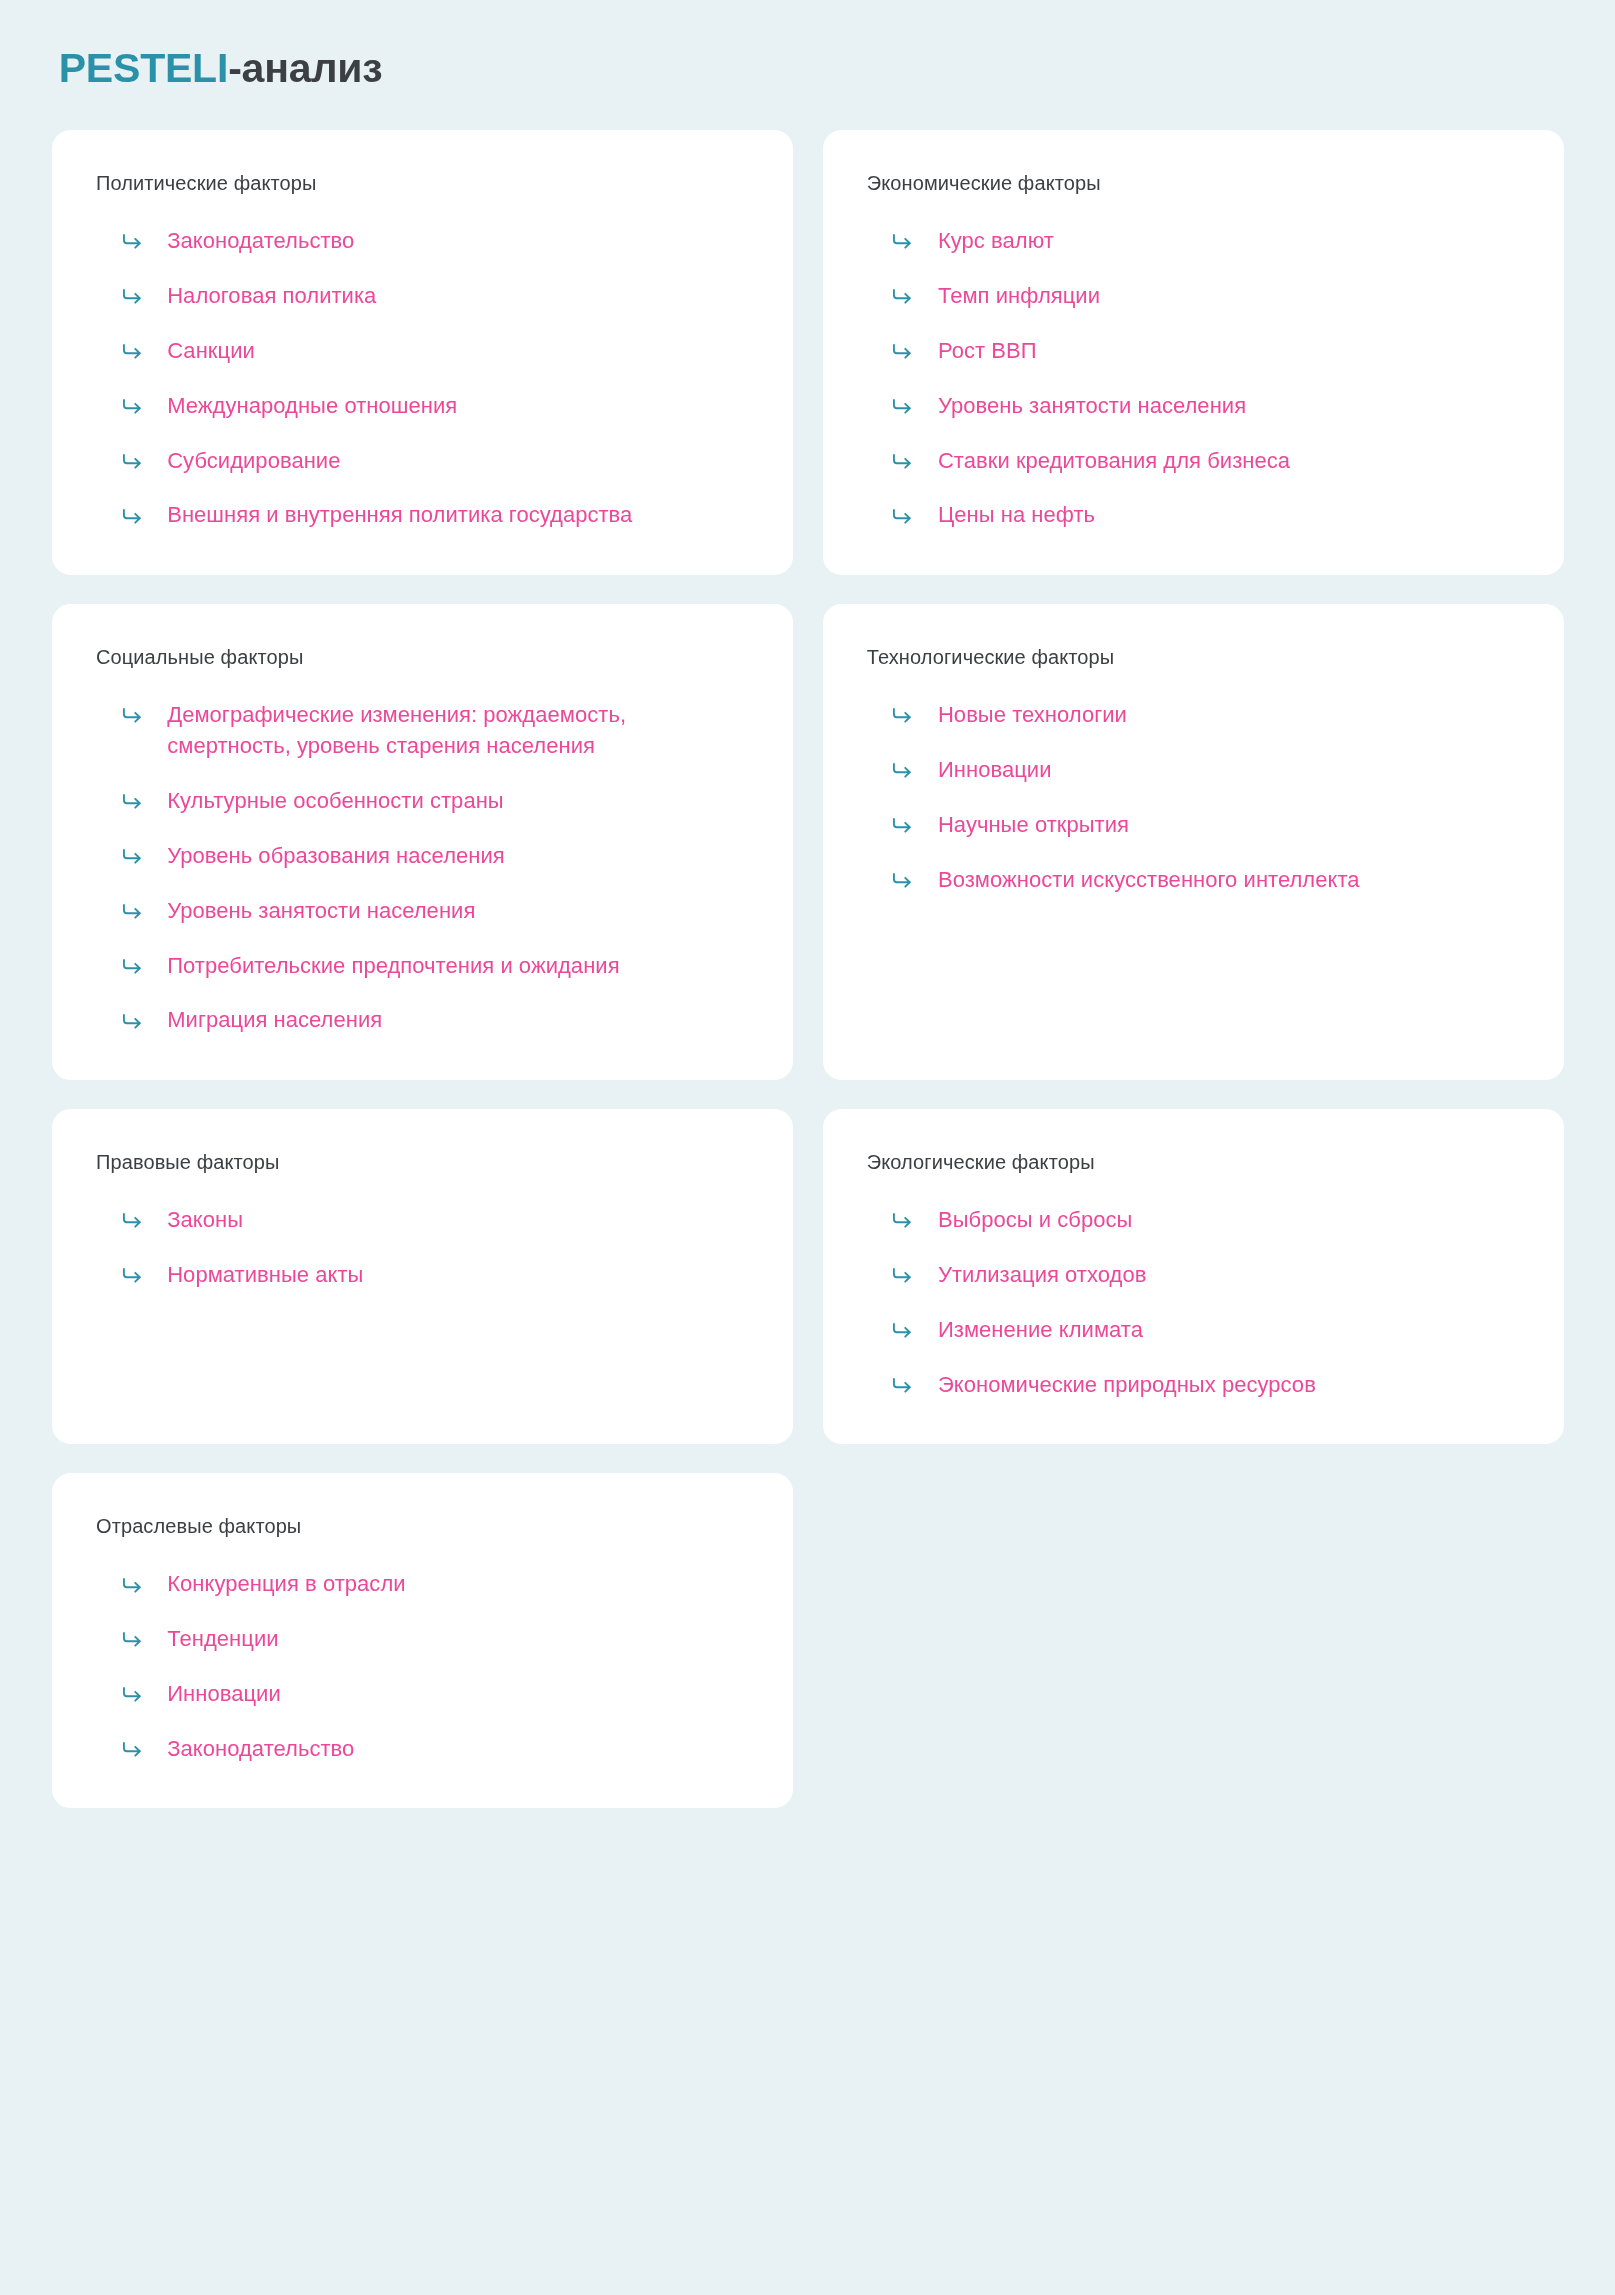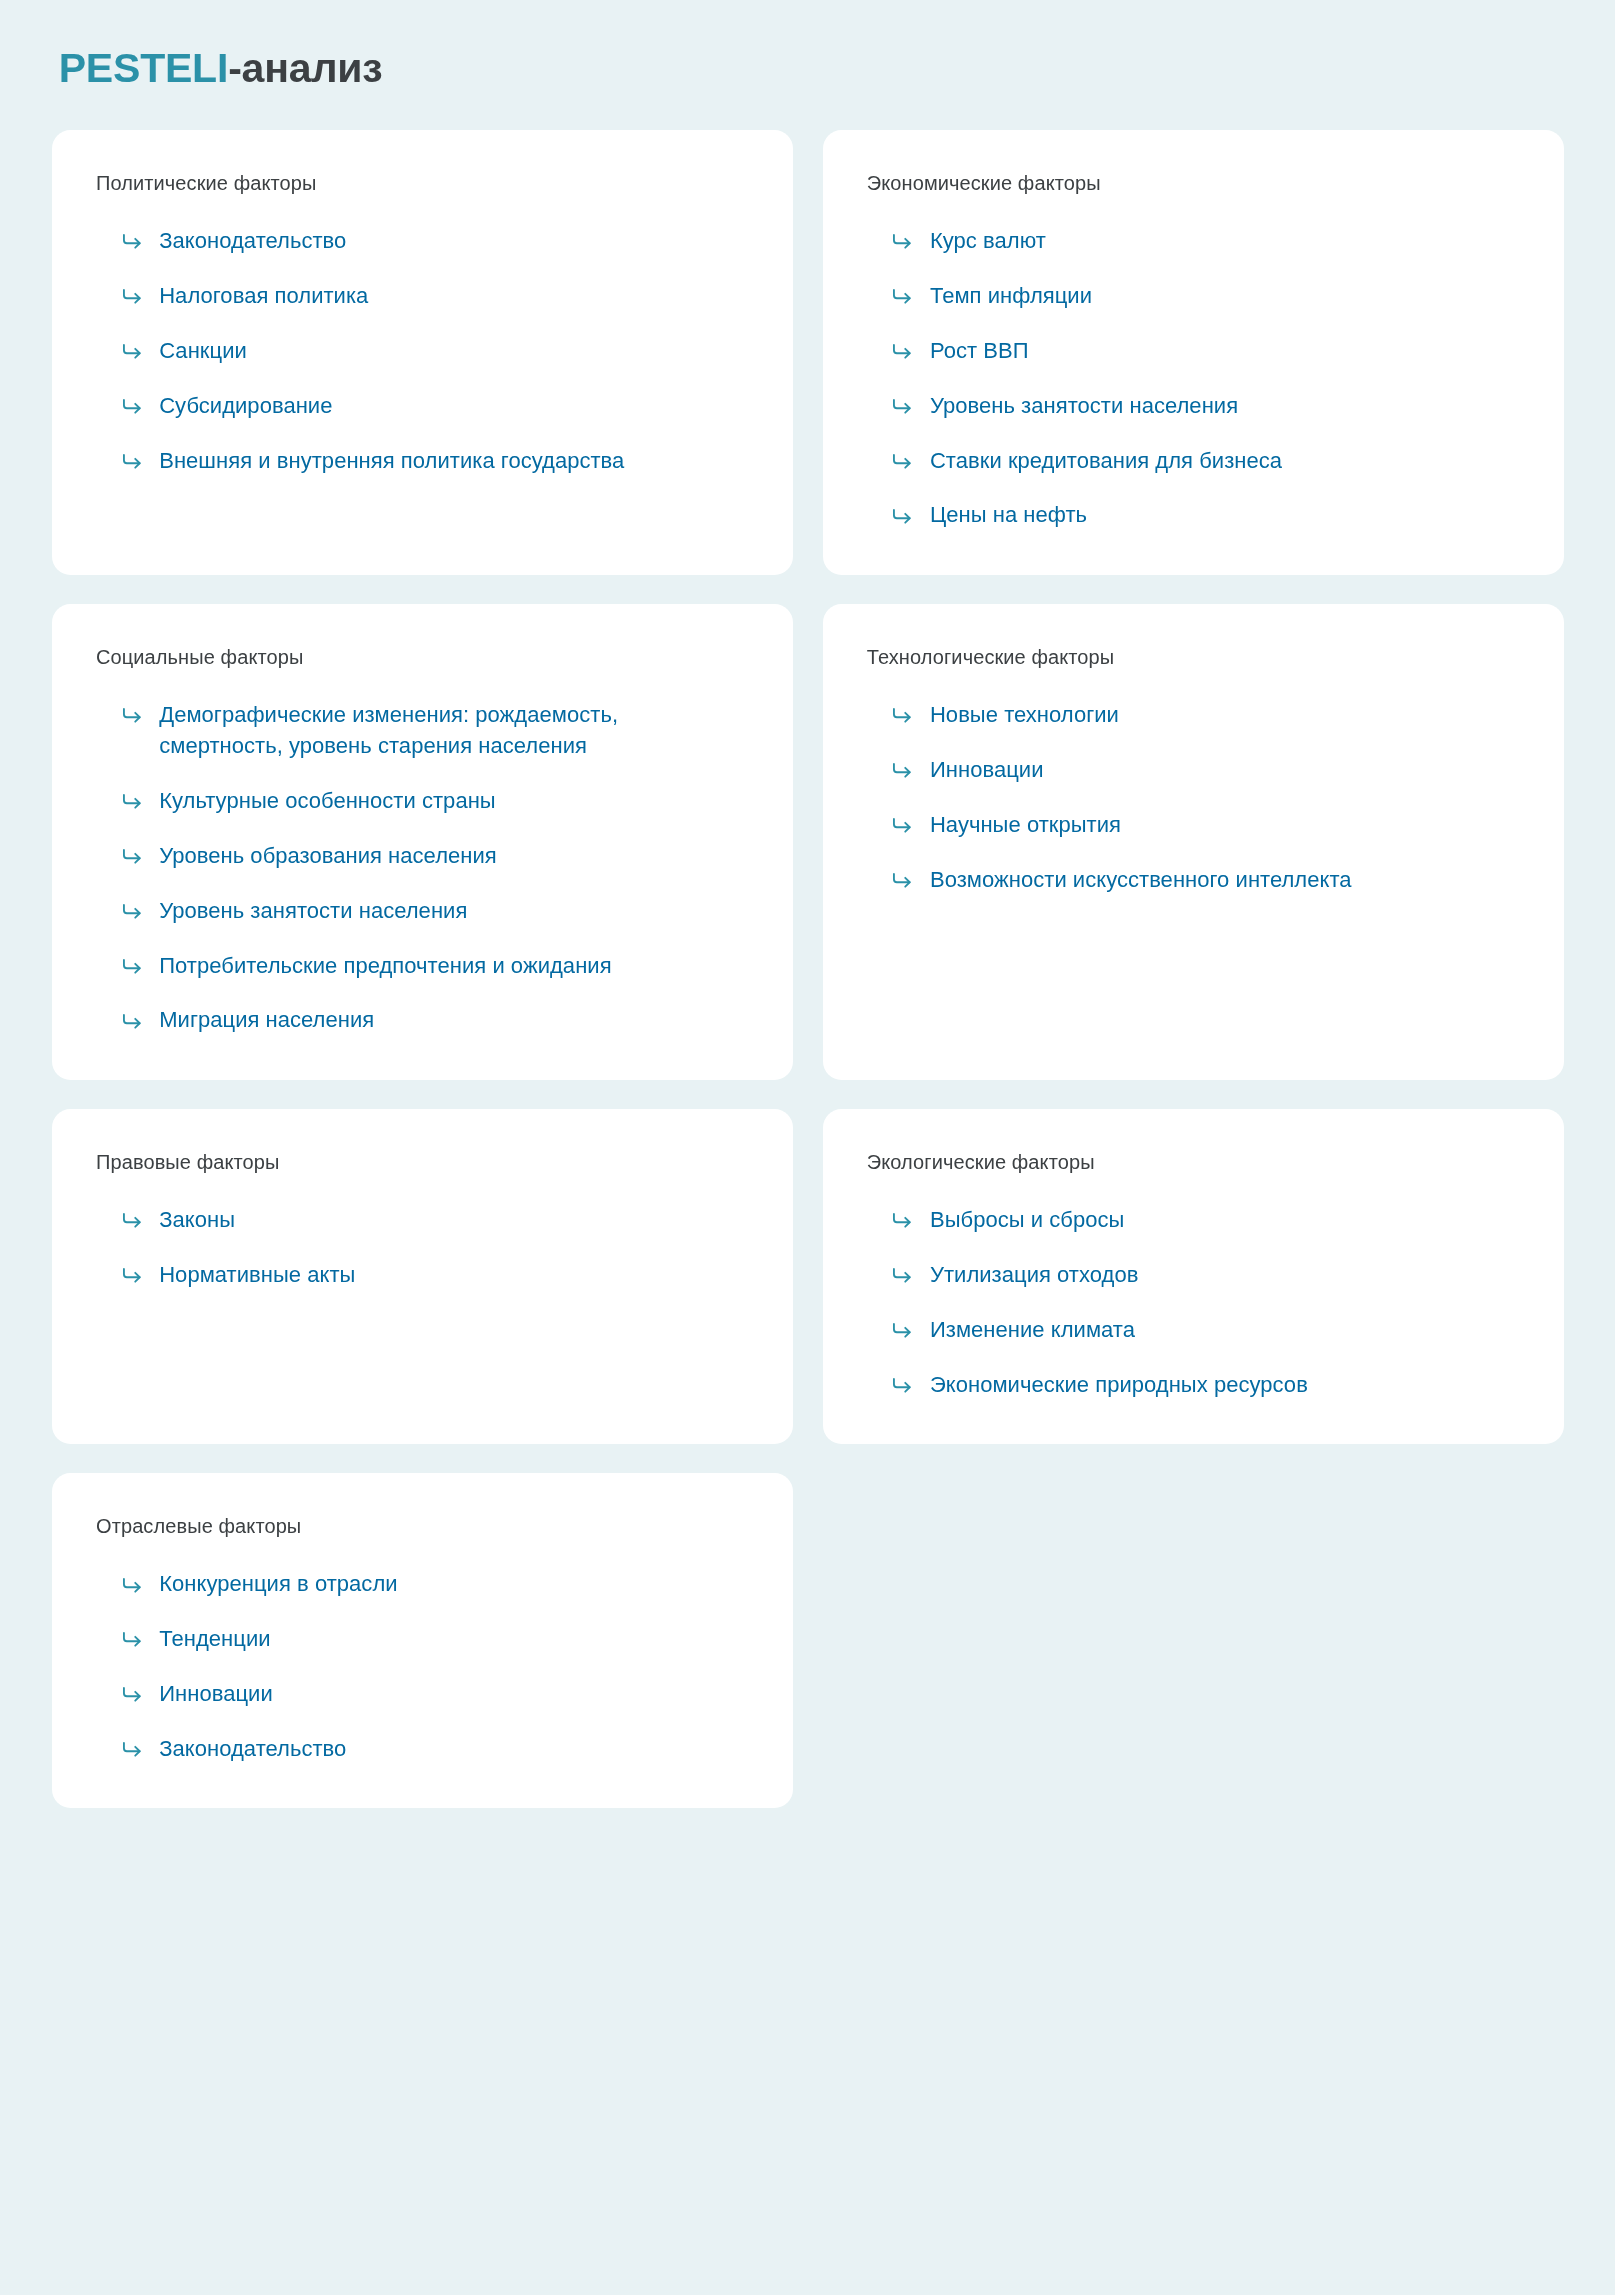--- a/index.html
+++ b/index.html
@@ -65,23 +65,24 @@
     height:23.6px;
     margin-top:4.2px;
     display:block;
     color:#2b91a8;
   }
   .bullet-icon svg { display:block; width:23.6px; height:23.6px; }
 
   .item-text {
     font-size:22px;
     line-height:1.42;
-    color:#0369a1;
+    color:#ec4899;
     letter-spacing:0.04px;
     max-width:539px;
+    margin-left:8px;
   }
 </style>
 </head>
 <body>
 
 <div class="page">
 
   <h1 class="page-title">
     <span class="brand">PESTELI</span><span class="suffix">-анализ</span>
   </h1>
@@ -113,20 +114,29 @@
   <li class="item">
     <span class="bullet-icon">
       <svg viewBox="0 0 24 24" fill="none" stroke="currentColor" stroke-width="1.9" stroke-linecap="round" stroke-linejoin="round" aria-hidden="true">
         <path d="M4 6v5.5a3 3 0 0 0 3 3h13"></path>
         <polyline points="15.5 10 20 14.5 15.5 19"></polyline>
       </svg>
     </span>
     <span class="item-text">Санкции</span>
   </li>
 
+  <li class="item">
+    <span class="bullet-icon">
+      <svg viewBox="0 0 24 24" fill="none" stroke="currentColor" stroke-width="1.9" stroke-linecap="round" stroke-linejoin="round" aria-hidden="true">
+        <path d="M4 6v5.5a3 3 0 0 0 3 3h13"></path>
+        <polyline points="15.5 10 20 14.5 15.5 19"></polyline>
+      </svg>
+    </span>
+    <span class="item-text">Международные отношения</span>
+  </li>
 
   <li class="item">
     <span class="bullet-icon">
       <svg viewBox="0 0 24 24" fill="none" stroke="currentColor" stroke-width="1.9" stroke-linecap="round" stroke-linejoin="round" aria-hidden="true">
         <path d="M4 6v5.5a3 3 0 0 0 3 3h13"></path>
         <polyline points="15.5 10 20 14.5 15.5 19"></polyline>
       </svg>
     </span>
     <span class="item-text">Субсидирование</span>
   </li>

